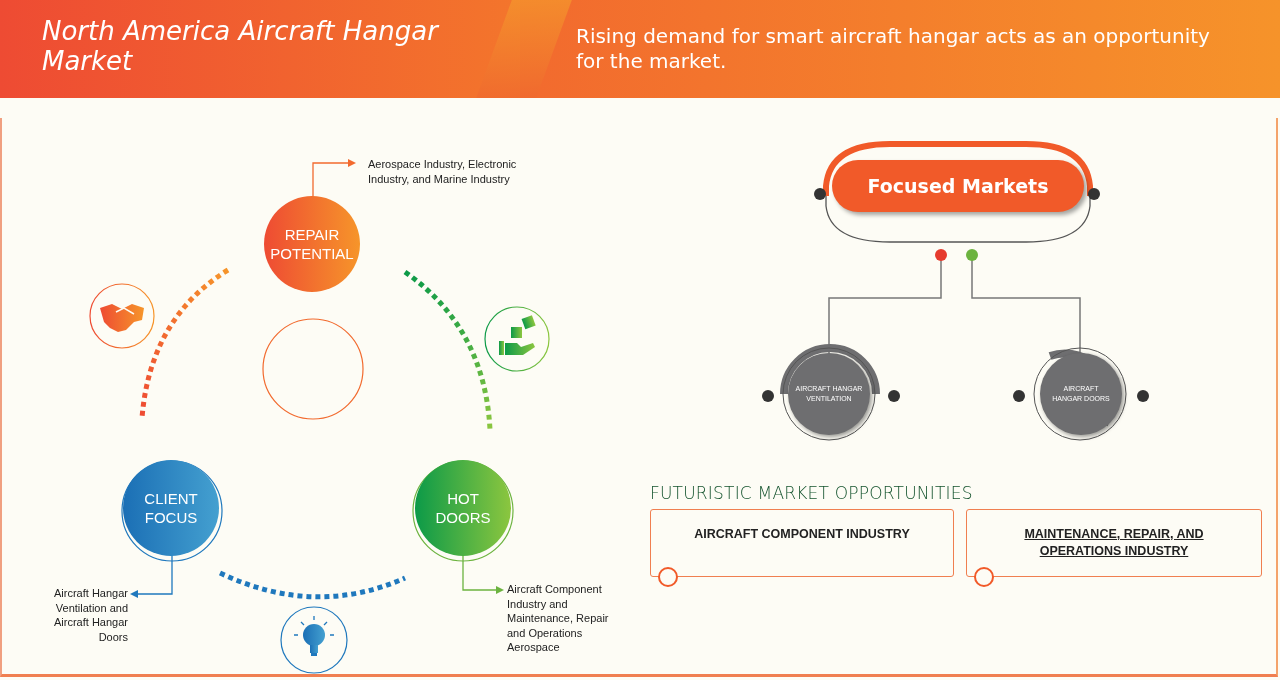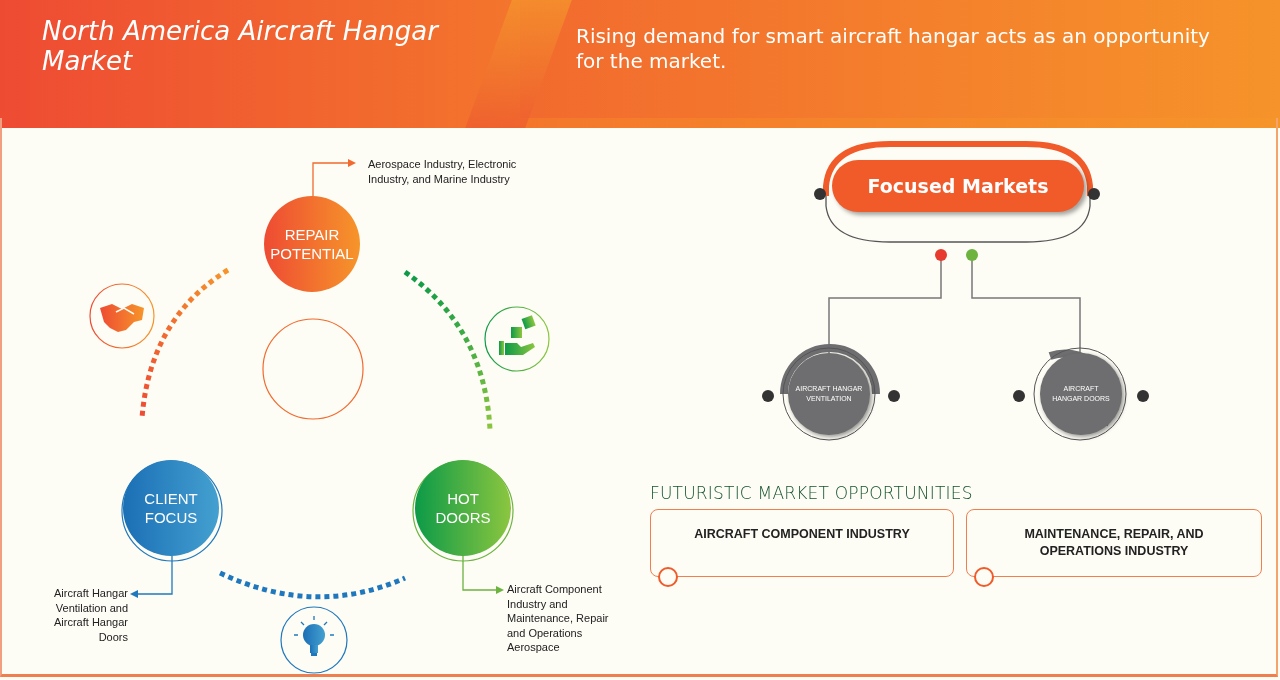--- a/index.html
+++ b/index.html
@@ -1,29 +1,29 @@
 <!DOCTYPE html>
 <html><head>
 <meta charset="utf-8">
 <style>
   html, body { margin:0; padding:0; }
   body { width:1280px; height:680px; position:relative; overflow:hidden; background:#fdfcf5; font-family:"Liberation Sans", sans-serif; }
-  .header { position:absolute; left:0; top:0; width:1280px; height:128px; background:linear-gradient(90deg,#ee4b33 0%,#f47a2b 45%,#f6952a 100%); overflow:hidden; }
+  .header { position:absolute; left:0; top:0; width:1280px; height:98px; background:linear-gradient(90deg,#ee4b33 0%,#f47a2b 45%,#f6952a 100%); overflow:hidden; }
   .header .slash { position:absolute; left:490px; top:-10px; width:60px; height:140px; background:linear-gradient(180deg,#f59a2c,#ee5b2f); transform:skewX(-20deg); opacity:0.75; }
   .header .right-panel { position:absolute; left:520px; top:0; width:760px; height:118px; background:linear-gradient(90deg,#f26a2e,#f6932a); }
   .header-title { position:absolute; left:42px; top:16px; color:#fff; font-style:italic; font-size:26px; line-height:30px; width:420px; font-family:"DejaVu Sans", sans-serif; font-weight:300; }
   .header-sub { position:absolute; left:576px; top:24px; color:#fff; font-size:20px; line-height:25px; width:660px; font-family:"DejaVu Sans", sans-serif; }
   .frame { position:absolute; left:0; top:118px; width:1278px; height:559px; border-left:2px solid #f0a080; border-right:2px solid #f4a36a; border-bottom:3px solid #f07f50; box-sizing:border-box; }
   .abs { position:absolute; }
   .circle-node { position:absolute; border-radius:50%; color:#fff; text-align:center; display:flex; align-items:center; justify-content:center; font-size:15px; line-height:19px; }
   .small-text { position:absolute; font-size:11px; line-height:14.5px; color:#222; }
   .pill { position:absolute; left:832px; top:160px; width:252px; height:52px; border-radius:33px; background:#f15a29; color:#fff; font-weight:bold; font-size:19px; display:flex; align-items:center; justify-content:center; box-shadow:3px 3px 4px rgba(0,0,0,0.35); font-family:"DejaVu Sans", sans-serif; }
   .gray-node { position:absolute; width:82px; height:82px; border-radius:50%; background:#6e6e70; color:#fff; font-size:7px; line-height:10px; display:flex; align-items:center; justify-content:center; text-align:center; box-shadow:2px 2px 4px rgba(0,0,0,0.4); }
   .fmo-title { position:absolute; left:650px; top:483px; font-size:17px; color:#14532d; letter-spacing:0.2px; font-family:"DejaVu Sans", sans-serif; font-weight:300; }
-  .opp-box { position:absolute; top:509px; height:68px; border:1.5px solid #f07f50; border-radius:8px; box-sizing:border-box; display:flex; justify-content:center; font-size:12.5px; font-weight:bold; color:#222; text-align:center; line-height:17px; padding-top:16px; }
+  .opp-box { position:absolute; top:509px; height:68px; border:1.5px solid #f07f50; border-radius:3px; box-sizing:border-box; display:flex; justify-content:center; font-size:12.5px; font-weight:bold; color:#222; text-align:center; line-height:17px; padding-top:16px; }
   .opp-circle { position:absolute; width:16px; height:16px; border-radius:50%; border:2px solid #f15a29; background:#fdfcf5; }
 </style>
 </head>
 <body>
 
 <div class="header">
   <div class="right-panel"></div>
   <div class="slash"></div>
   <div class="header-title">North America Aircraft Hangar Market</div>
   <div class="header-sub">Rising demand for smart aircraft hangar acts as an opportunity for the market.</div>
@@ -180,19 +180,19 @@
 <div class="fmo-title">FUTURISTIC MARKET OPPORTUNITIES</div>
 
 <div class="opp-box" style="left:650px;width:304px;">
   <div>
       <div>AIRCRAFT COMPONENT INDUSTRY</div>
       <div></div>
     </div>
 </div>
 <div class="opp-circle" style="left:658px;top:567px;"></div>
 
-<div class="opp-box" style="left:966px;width:296px;">
+<div class="opp-box" style="left:966px;width:296px;text-decoration:underline;">
   <div>
       <div>MAINTENANCE, REPAIR, AND</div>
       <div>OPERATIONS INDUSTRY</div>
     </div>
 </div>
 <div class="opp-circle" style="left:974px;top:567px;"></div>
 
 </body></html>

